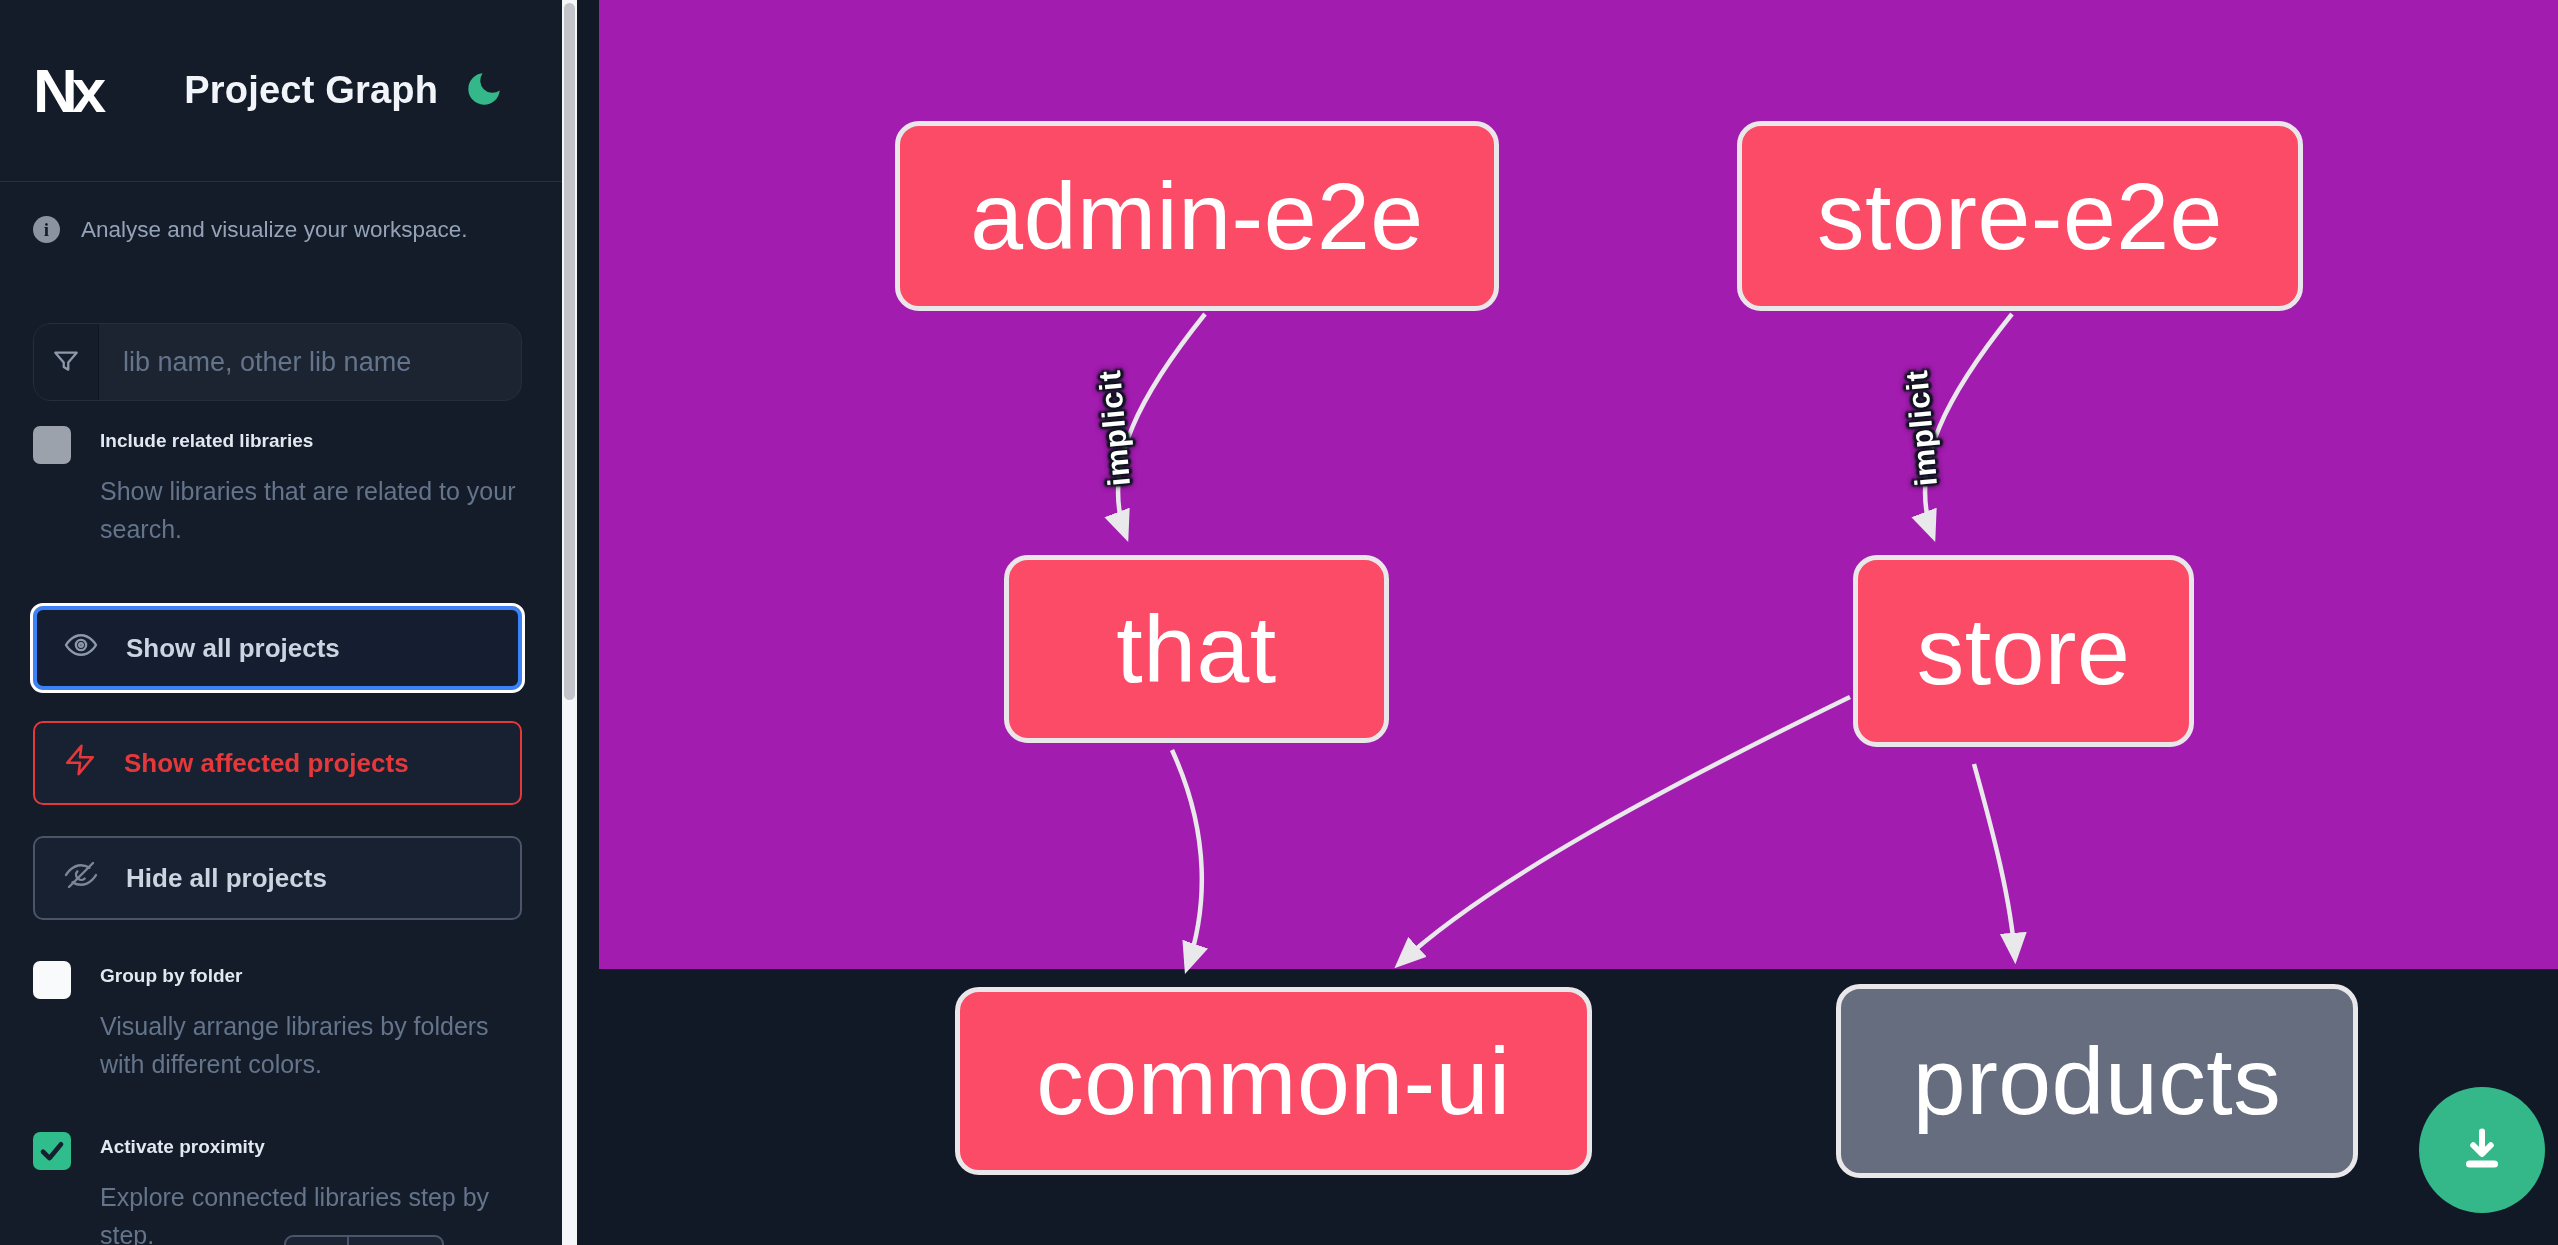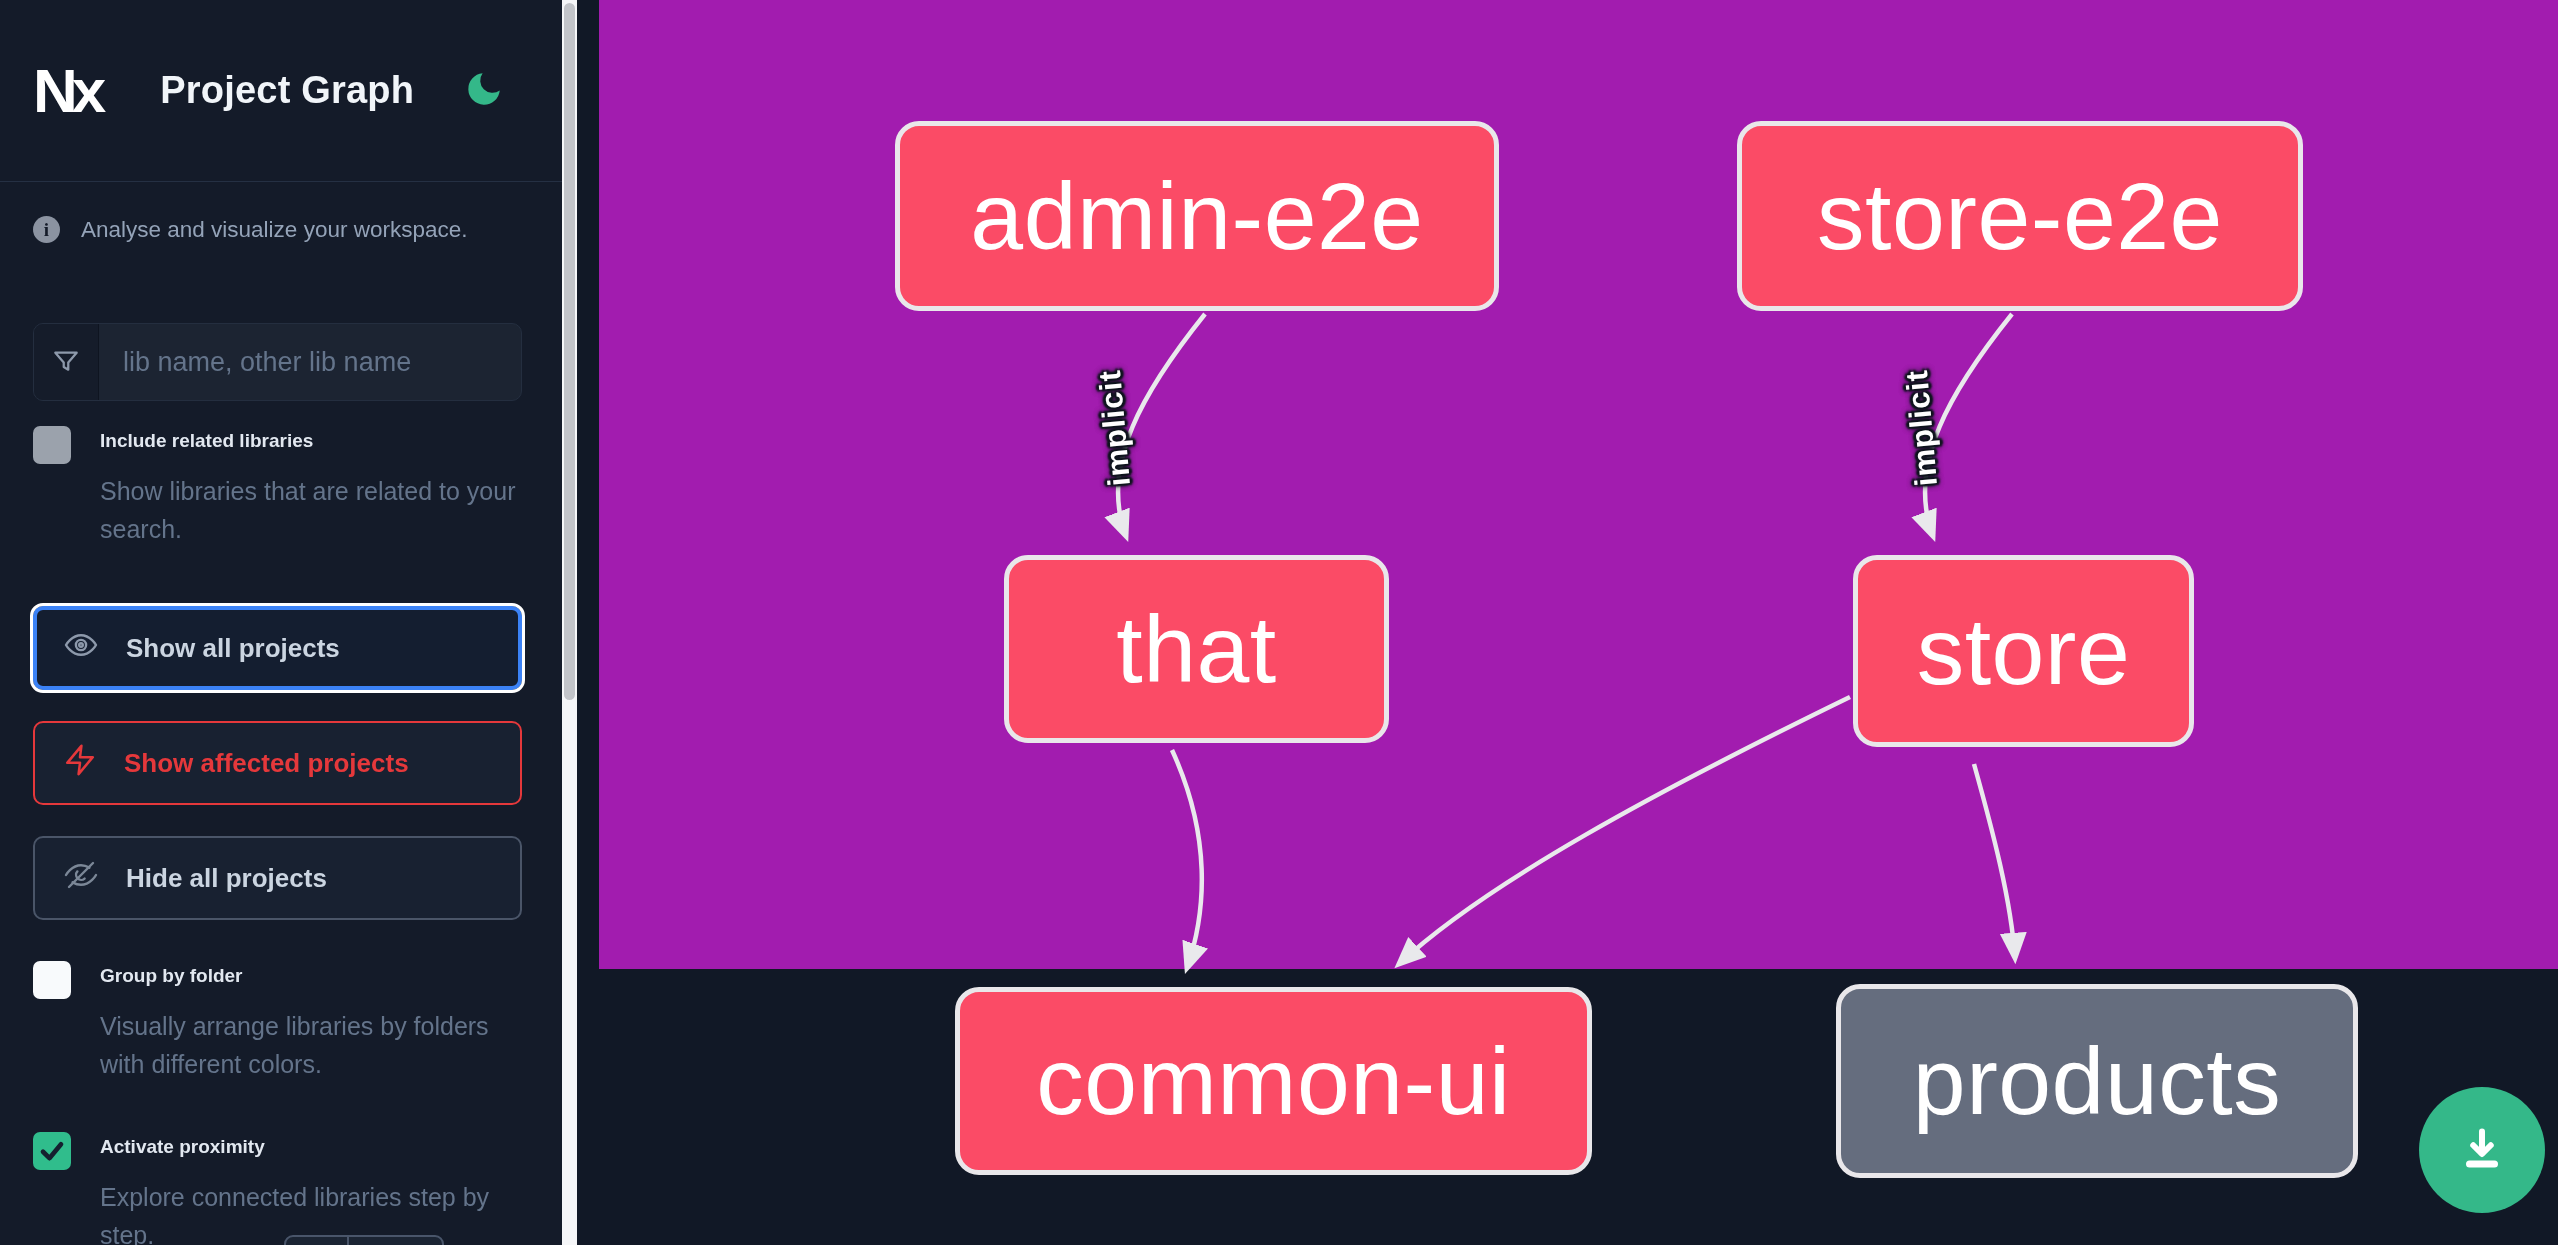--- a/index.html
+++ b/index.html
@@ -5,27 +5,27 @@
   html,body{margin:0;padding:0;}
   body{
     width:2558px;height:1245px;position:relative;overflow:hidden;
     background:#111826;font-family:"Liberation Sans",sans-serif;
     -webkit-font-smoothing:antialiased;
   }
   
   .sidebar{position:absolute;left:0;top:0;width:562px;height:1245px;background:#141b29;}
   .sb-header{height:182px;display:flex;align-items:center;padding:0 56px 0 33px;border-bottom:1px solid #253043;box-sizing:border-box;}
   .logo{color:#ffffff;font-size:62px;font-weight:800;letter-spacing:-6px;line-height:1;}
-  .app-title{margin-left:60px;font-size:38px;font-weight:700;color:#f1f5f9;letter-spacing:0.2px;}
+  .app-title{margin-left:84px;font-size:38px;font-weight:700;color:#f1f5f9;letter-spacing:0.2px;}
   .moon-btn{margin-left:auto;width:44px;height:44px;display:flex;align-items:center;justify-content:center;cursor:pointer;background:none;border:none;padding:0;}
   .info-row{margin:34px 33px 0 33px;display:flex;align-items:center;gap:21px;color:#94a3b8;font-size:22.5px;}
   .info-icon{flex:none;width:27px;height:27px;border-radius:50%;background:#8b93a1;color:#141b29;
     display:flex;align-items:center;justify-content:center;font-weight:800;font-size:19px;font-family:"Liberation Serif",serif;}
   .search{margin:80px 40px 0 33px;height:78px;display:flex;align-items:stretch;
-    background:#1c2432;border:1px solid #242e3f;border-radius:10px;overflow:hidden;box-sizing:border-box;}
+    background:#1c2432;border:1px solid #242e3f;border-radius:18px;overflow:hidden;box-sizing:border-box;}
   .search-iconbox{width:64px;flex:none;display:flex;align-items:center;justify-content:center;background:#151c2a;border-right:1px solid #0e1420;}
   .search input{flex:1;min-width:0;background:transparent;border:none;outline:none;color:#cbd5e1;
     font-size:27px;padding:0 24px;font-family:"Liberation Sans",sans-serif;}
   .search input::placeholder{color:#64748b;}
   .check-row{margin:0 40px 0 33px;display:grid;grid-template-columns:38px 1fr;column-gap:29px;}
   .checkbox{width:38px;height:38px;border-radius:7px;margin-top:3px;box-sizing:border-box;cursor:pointer;position:relative;}
   .checkbox.gray{background:#9ba2ac;}
   .checkbox.white{background:#f8fafc;}
   .checkbox.green{background:#30bd8c;}
   .checkbox svg{position:absolute;left:4px;top:4px;}

